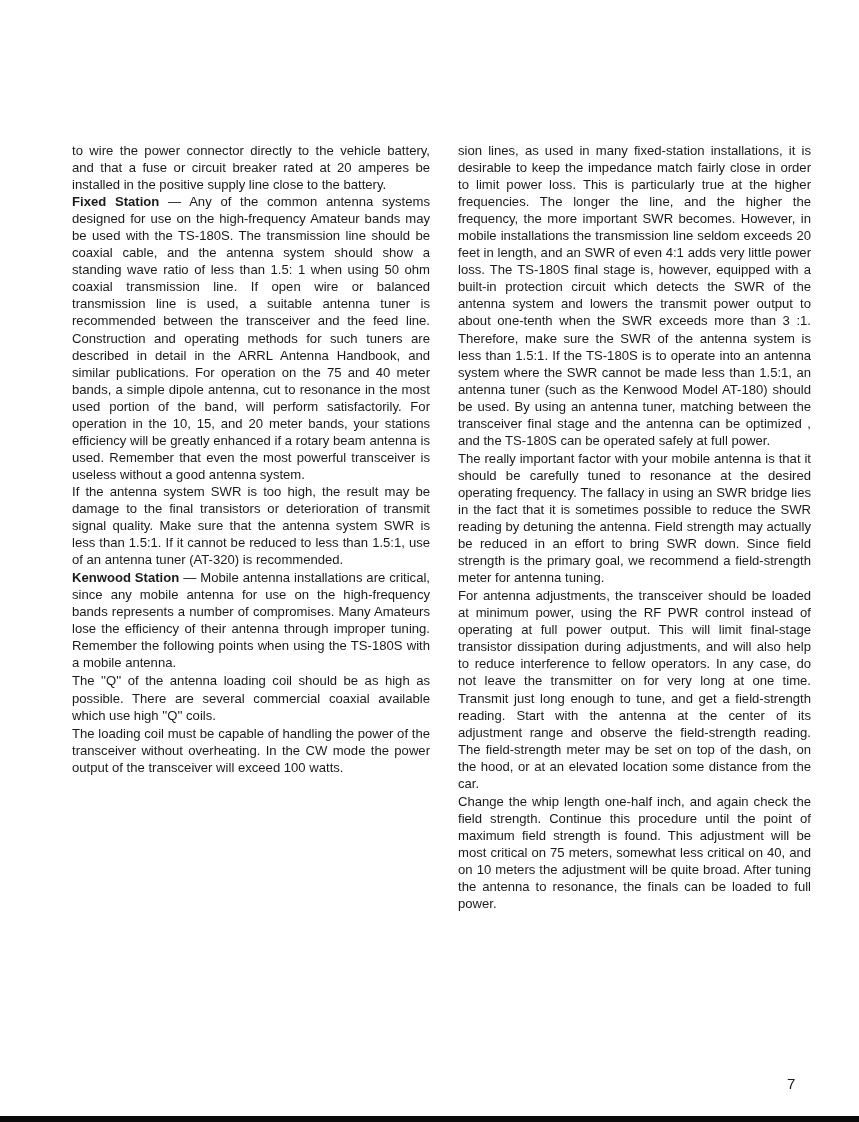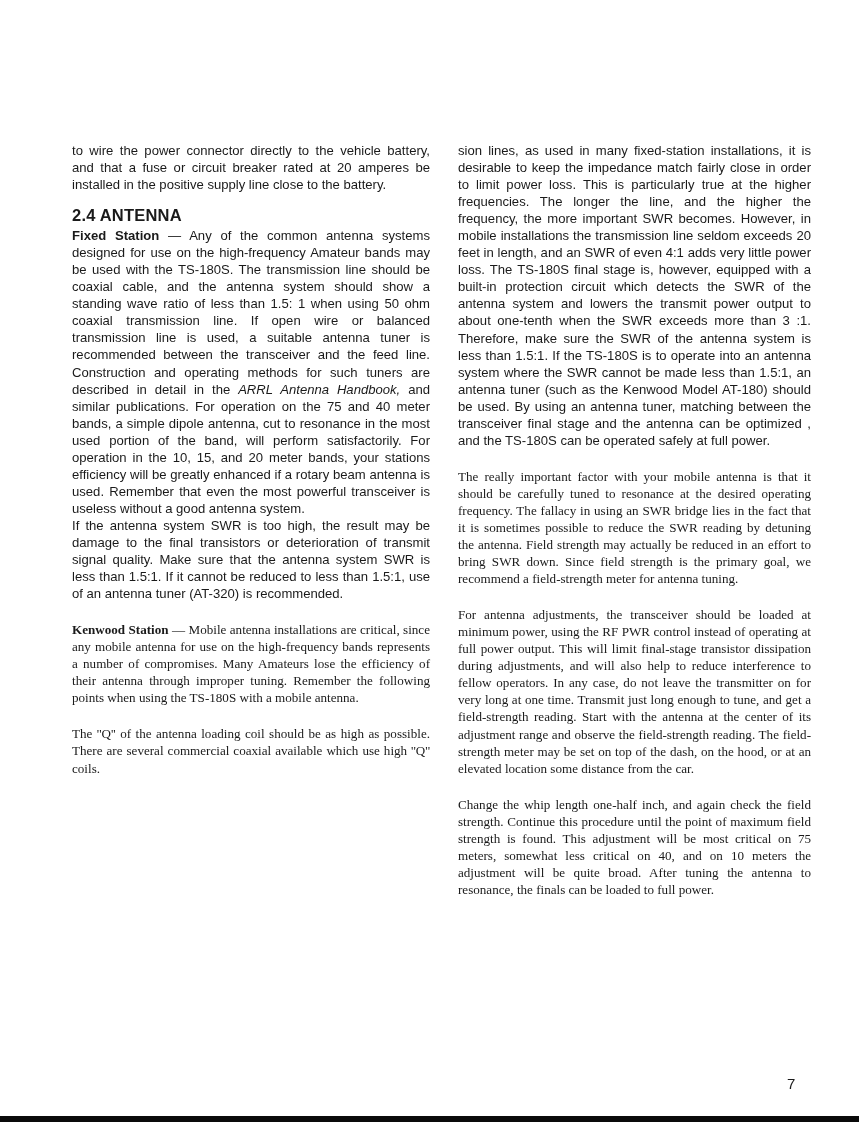--- a/index.html
+++ b/index.html
@@ -10,31 +10,31 @@
     width: 358px;
     font-family: "Liberation Sans", sans-serif;
     font-size: 13.1px;
     line-height: 17.05px;
     text-align: justify;
     hyphens: none;
   }
   .col-left { left: 72px; }
   .col-right { left: 458px; width: 353px; }
   .col p { margin: 0; }
-  .col p.gap { margin-top: 19px; font-family: Liberation Serif, serif; }
+  .col p.gap { margin-top: 1px; }
   .heading {
     font-family: "Liberation Sans", sans-serif;
     font-weight: bold;
     font-size: 16.5px;
     line-height: 20px;
     margin: 12px 0 2px 0;
     letter-spacing: 0.2px;
   }
   .lead { font-weight: bold; }
-  .ital { font-style: italic; }
+  .ital { }
   .page-number {
     position: absolute;
     left: 787px;
     top: 1075px;
     font-family: "Liberation Sans", sans-serif;
     font-size: 15px;
   }
   .bottom-rule {
     position: absolute;
     left: 0;
@@ -43,30 +43,30 @@
     height: 6px;
     background: #0a0a0a;
   }
 </style>
 </head>
 <body>
 
 <div class="col col-left">
   <p>to wire the power connector directly to the vehicle battery, and that a fuse or circuit breaker rated at 20 amperes be installed in the positive supply line close to the battery.</p>
 
-  <div class="heading">2.4 ANTENNA</div>
 
   <p><span class="lead">Fixed Station</span><span> — </span><span>Any of the common antenna systems designed for use on the high-frequency Amateur bands may be used with the TS-180S. The transmission line should be coaxial cable, and the antenna system should show a standing wave ratio of less than 1.5: 1 when using 50 ohm coaxial transmission line. If open wire or balanced transmission line is used, a suitable antenna tuner is recommended between the transceiver and the feed line. Construction and operating methods for such tuners are described in detail in the </span><span class="ital">ARRL Antenna Handbook,</span><span> and similar publications. For operation on the 75 and 40 meter bands, a simple dipole antenna, cut to resonance in the most used portion of the band, will perform satisfactorily. For operation in the 10, 15, and 20 meter bands, your stations efficiency will be greatly enhanced if a rotary beam antenna is used. Remember that even the most powerful transceiver is useless without a good antenna system.</span></p>
 
   <p>If the antenna system SWR is too high, the result may be damage to the final transistors or deterioration of transmit signal quality. Make sure that the antenna system SWR is less than 1.5:1. If it cannot be reduced to less than 1.5:1, use of an antenna tuner (AT-320) is recommended.</p>
 
   <p class="gap"><span class="lead">Kenwood Station</span><span> — </span><span>Mobile antenna installations are critical, since any mobile antenna for use on the high-frequency bands represents a number of compromises. Many Amateurs lose the efficiency of their antenna through improper tuning. Remember the following points when using the TS-180S with a mobile antenna.</span></p>
 
   <p class="gap">The ''Q'' of the antenna loading coil should be as high as possible. There are several commercial coaxial available which use high ''Q'' coils.</p>
 
+  <p class="gap">The loading coil must be capable of handling the power of the transceiver without overheating. In the CW mode the power output of the transceiver will exceed 100 watts.</p>
 
 </div>
 
 <div class="col col-right">
   <p>sion lines, as used in many fixed-station installations, it is desirable to keep the impedance match fairly close in order to limit power loss. This is particularly true at the higher frequencies. The longer the line, and the higher the frequency, the more important SWR becomes. However, in mobile installations the transmission line seldom exceeds 20 feet in length, and an SWR of even 4:1 adds very little power loss. The TS-180S final stage is, however, equipped with a built-in protection circuit which detects the SWR of the antenna system and lowers the transmit power output to about one-tenth when the SWR exceeds more than  3 :1. Therefore, make sure the SWR of the antenna system is less than 1.5:1. If the TS-180S is to operate into an antenna system where the SWR cannot be made less than 1.5:1, an antenna tuner (such as the Kenwood Model AT-180) should be used. By using an antenna tuner, matching between the transceiver final stage and the antenna can be optimized , and the TS-180S can be operated safely at full power.</p>
 
   <p class="gap">The really important factor with your mobile antenna is that it should be carefully tuned to resonance at the desired operating frequency. The fallacy in using an SWR bridge lies in the fact that it is sometimes possible to reduce the SWR reading by detuning the antenna. Field strength may actually be reduced in an effort to bring SWR down. Since field strength is the primary goal, we recommend a field-strength meter for antenna tuning.</p>
 
   <p class="gap">For antenna adjustments, the transceiver should be loaded at minimum power, using the RF PWR control instead of operating at full power output. This will limit final-stage transistor dissipation during adjustments, and will also help to reduce interference to fellow operators. In any case, do not leave the transmitter on for very long at one time. Transmit just long enough to tune, and get a field-strength reading. Start with the antenna at the center of its adjustment range and observe the field-strength reading. The field-strength meter may be set on top of the dash, on the hood, or at an elevated location some distance from the car.</p>
 

